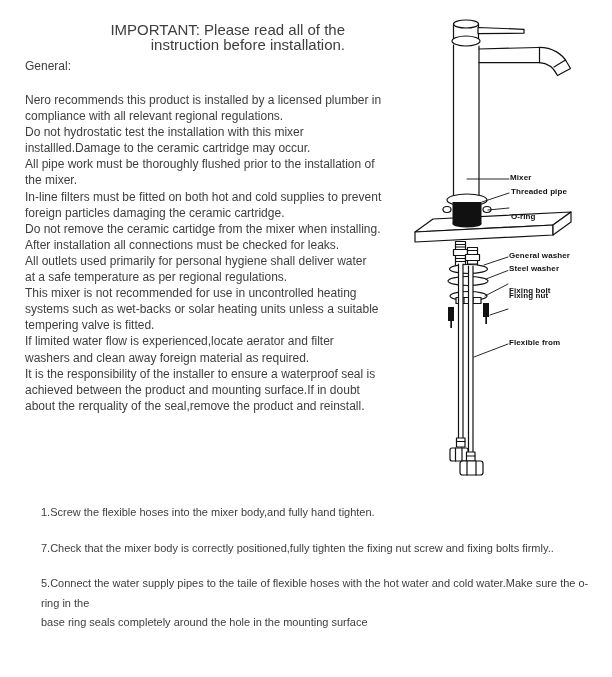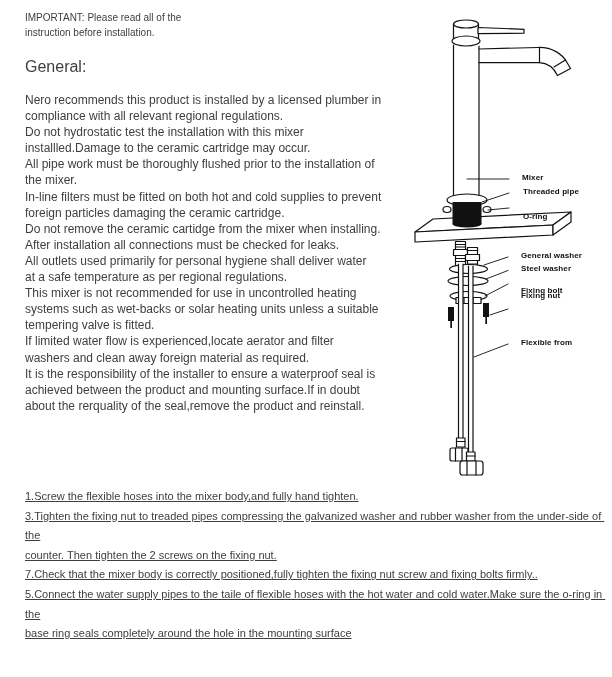--- a/index.html
+++ b/index.html
@@ -5,42 +5,42 @@
   html,body{margin:0;padding:0;background:#ffffff;}
   .page{
     position:relative;
     width:612px;height:677px;
     background:#ffffff;
     font-family:"Liberation Sans", sans-serif;
     color:#3e3e3e;
     overflow:hidden;
   }
   .title{
-    position:absolute;left:25px;top:10px;width:320px;
-    font-size:10px;line-height:15.2px;white-space:pre-line;
+    position:absolute;left:25px;top:22px;width:320px;
+    font-size:15px;line-height:15.2px;white-space:pre-line;text-align:right;
   }
   .general-heading{
     position:absolute;left:25px;top:59px;
-    font-size:16px;line-height:15px;
+    font-size:12px;line-height:15px;
   }
   .general-text{
     position:absolute;left:25px;top:92px;width:362px;
     font-size:12px;line-height:16.1px;white-space:pre-line;
   }
   .steps{
     position:absolute;left:25px;top:487px;width:585px;
     font-size:11px;line-height:19.6px;
   }
-  .steps p{margin:0;white-space:pre-wrap;text-decoration:underline;}
+  .steps p{margin:16px;white-space:pre-wrap;}
   .diagram{position:absolute;left:398px;top:8px;width:214px;height:480px;}
   .diagram svg{position:absolute;left:0;top:0;}
   .lbl{
     position:absolute;
     font-size:8px;font-weight:bold;color:#111;
-    line-height:9px;white-space:nowrap;letter-spacing:0.1px;margin-left:12px;
+    line-height:9px;white-space:nowrap;letter-spacing:0.1px;
   }
 </style>
 </head>
 <body>
 
 <div class="page">
 
   <div class="title">IMPORTANT: Please read all of the
 instruction before installation.</div>
 
@@ -171,21 +171,19 @@
     <span class="lbl" style="left:113px;top:204px">O-ring</span>
     <span class="lbl" style="left:111px;top:243px">General washer</span>
     <span class="lbl" style="left:111px;top:256px">Steel washer</span>
     <span class="lbl" style="left:111px;top:283px">Fixing nut</span>
     <span class="lbl" style="left:111px;top:278px">Fixing bolt</span>
     <span class="lbl" style="left:111px;top:330px">Flexible from</span>
   </div>
 
   <div class="steps">
     <p>1.Screw the flexible hoses into the mixer body,and fully hand tighten.</p>
-    <p>3.Tighten the fixing nut to treaded pipes compressing the galvanized washer and rubber washer from the under-side of the
-counter. Then tighten the 2 screws on the fixing nut.</p>
     <p>7.Check that the mixer body is correctly positioned,fully tighten the fixing nut screw and fixing bolts firmly..</p>
     <p>5.Connect the water supply pipes to the taile of flexible hoses with the hot water and cold water.Make sure the o-ring in the
 base ring seals completely around the hole in the mounting surface</p>
 
   </div>
 
 </div>
 
 </body></html>

